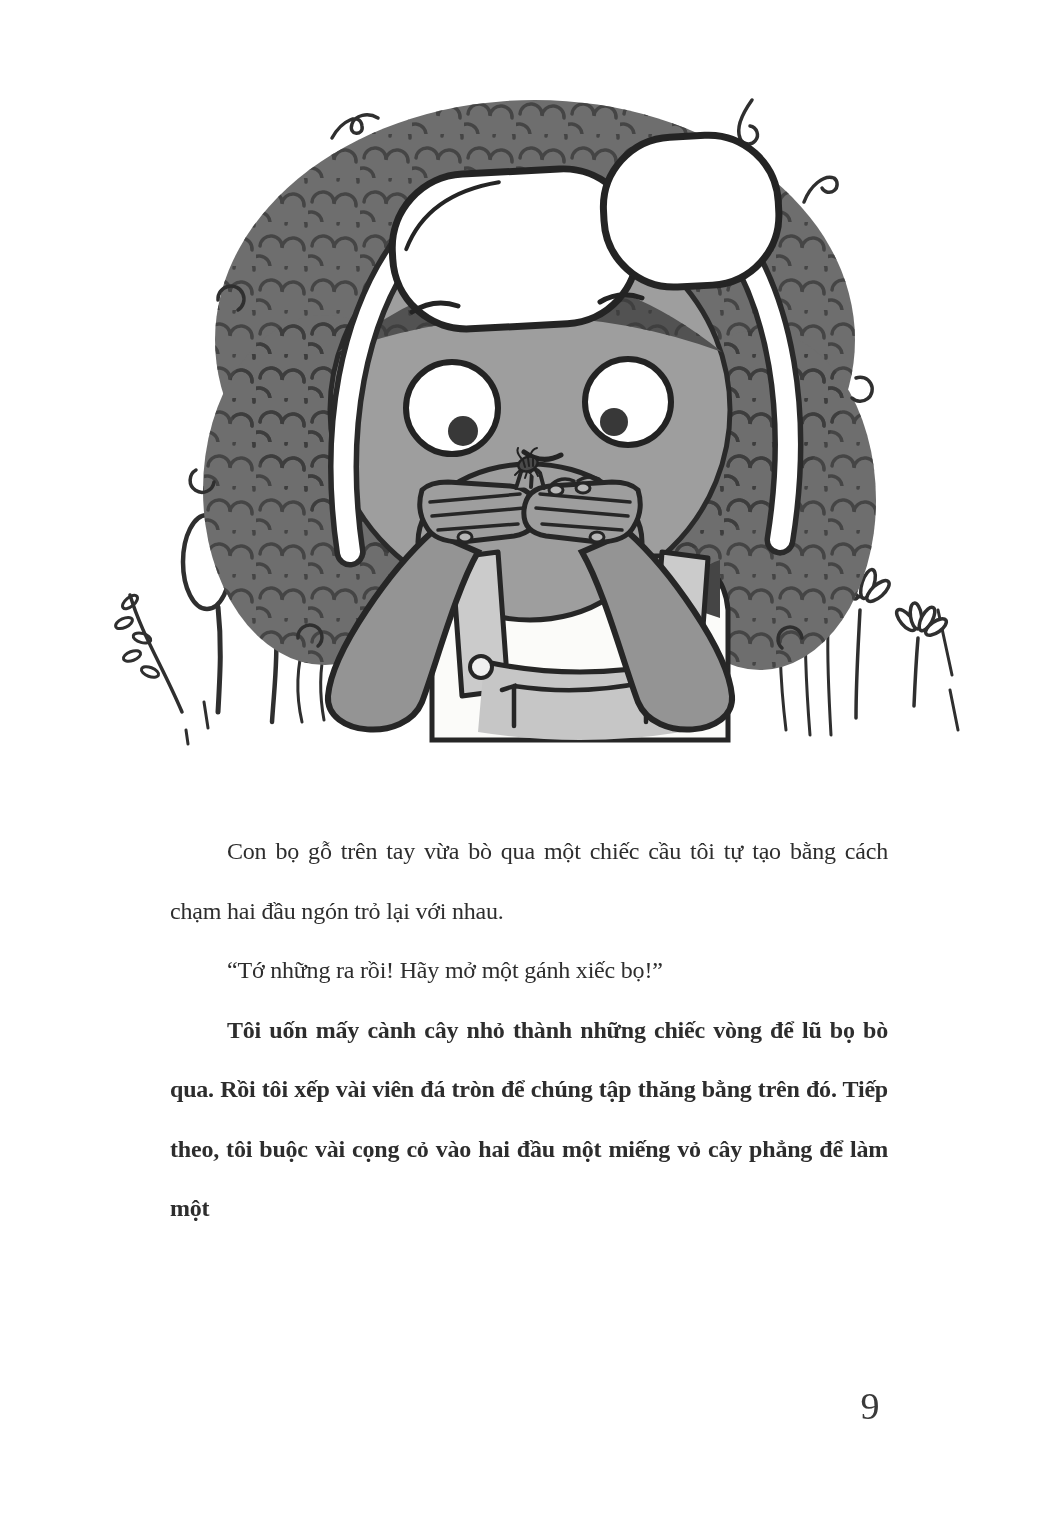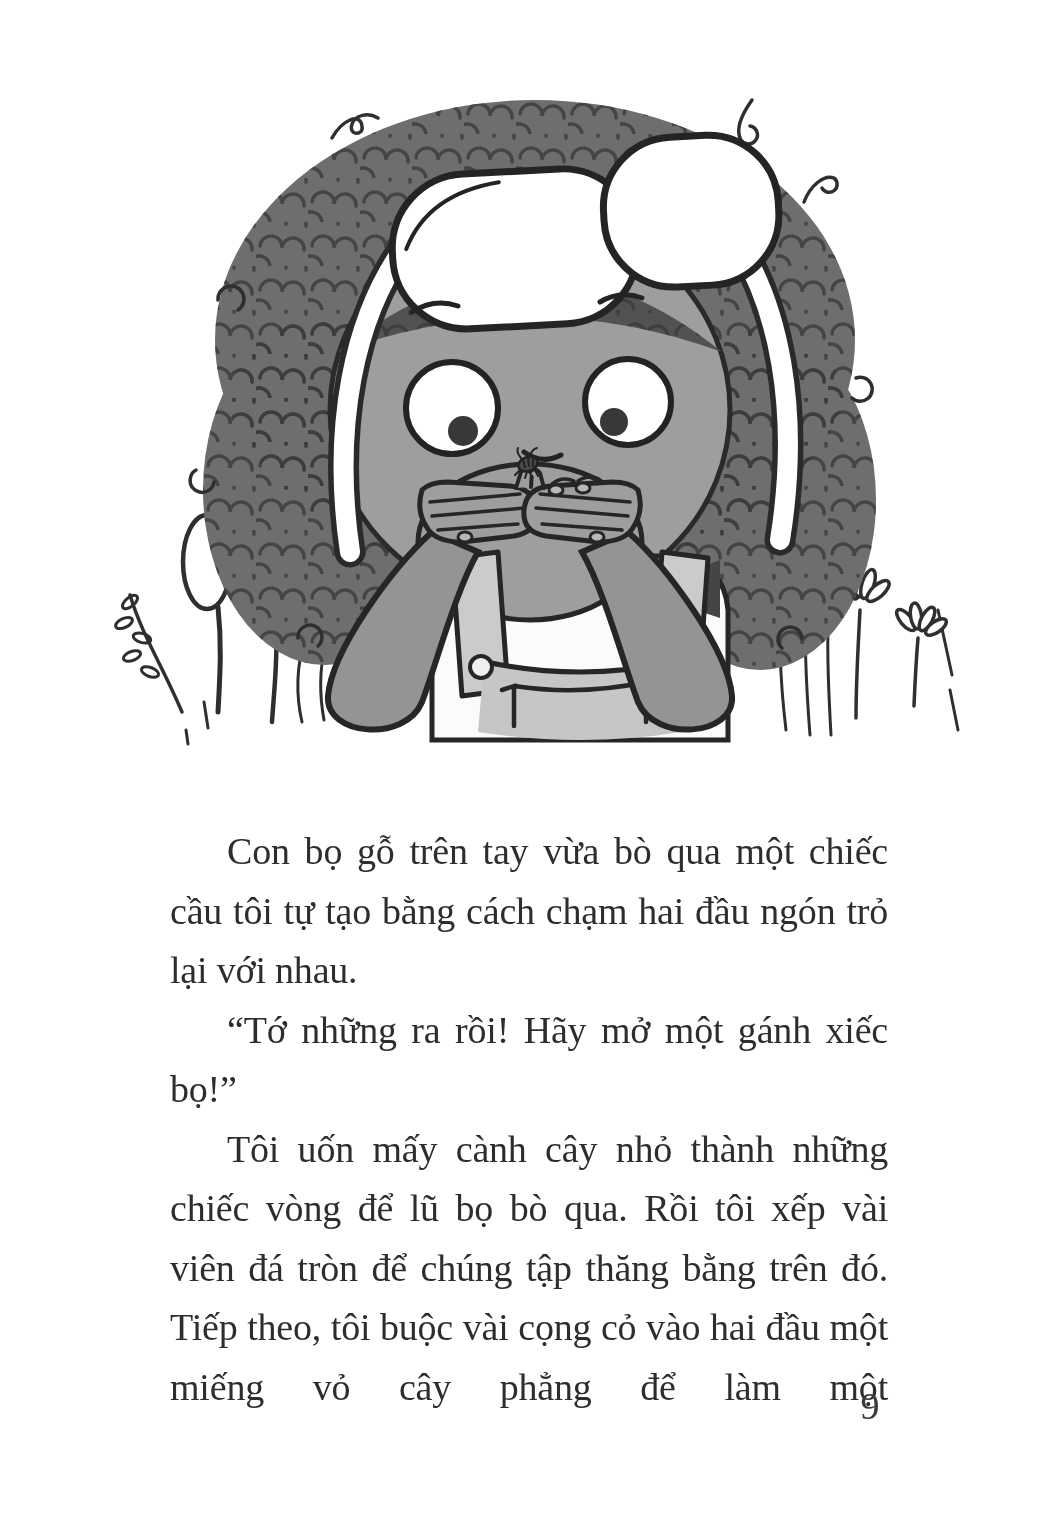--- a/index.html
+++ b/index.html
@@ -4,25 +4,25 @@
 <style>
   html,body { margin:0; padding:0; background:#ffffff; }
   .page {
     position:relative; width:1056px; height:1528px;
     background:#ffffff; overflow:hidden;
     font-family:"Liberation Serif","DejaVu Serif",serif;
   }
   .illustration { position:absolute; left:100px; top:90px; width:860px; height:680px; }
   .text-block {
     position:absolute; left:170px; top:822px; width:718px;
-    font-size:38px; line-height:59.5px; color:#2d2d2d;
+    font-size:24px; line-height:59.5px; color:#2d2d2d;
     text-align:justify; letter-spacing:-0.2px;
   }
   .text-block p { margin:0; text-indent:57px; }
-  .text-block p.cont { text-align-last:justify; }
+  .text-block p.cont { text-align-last:justify;font-weight:bold; }
   .page-number {
     position:absolute; left:830px; top:1384px; width:80px;
     font-size:38px; color:#3a3a3a; text-align:center;
   }
 </style>
 </head>
 <body>
 
 <div class="page">
 

